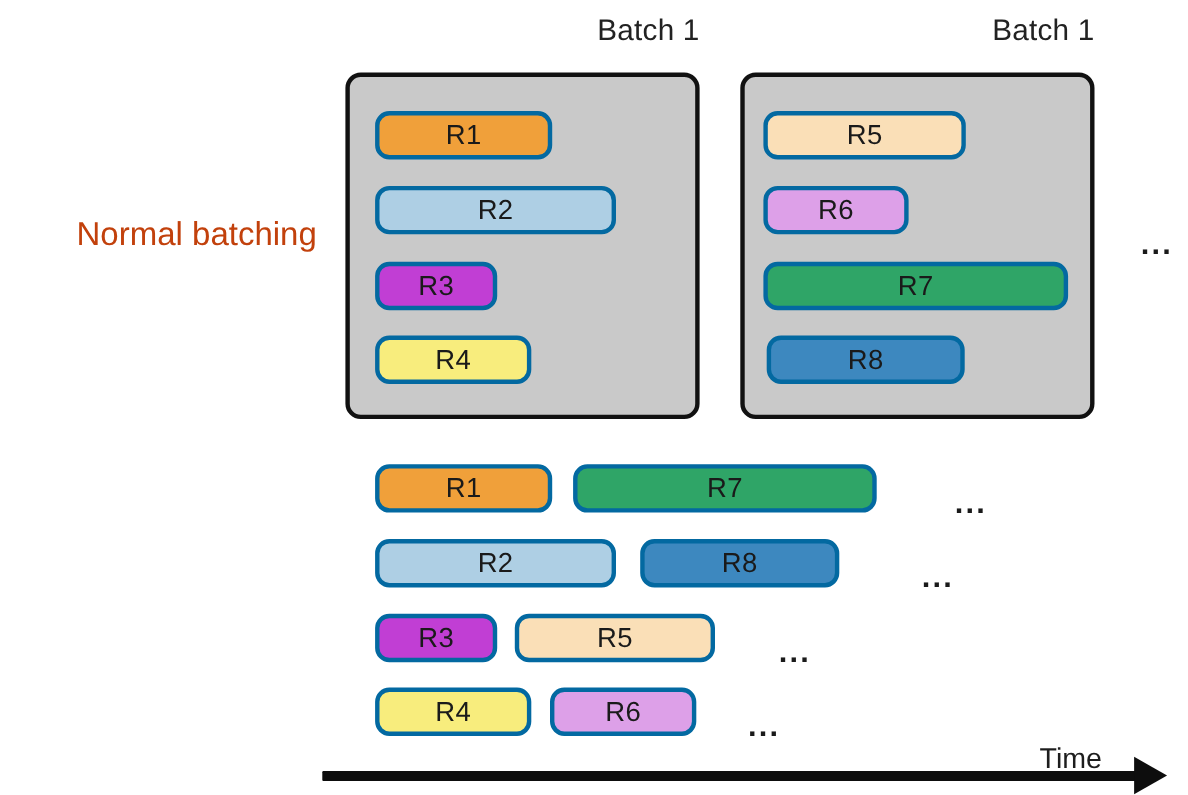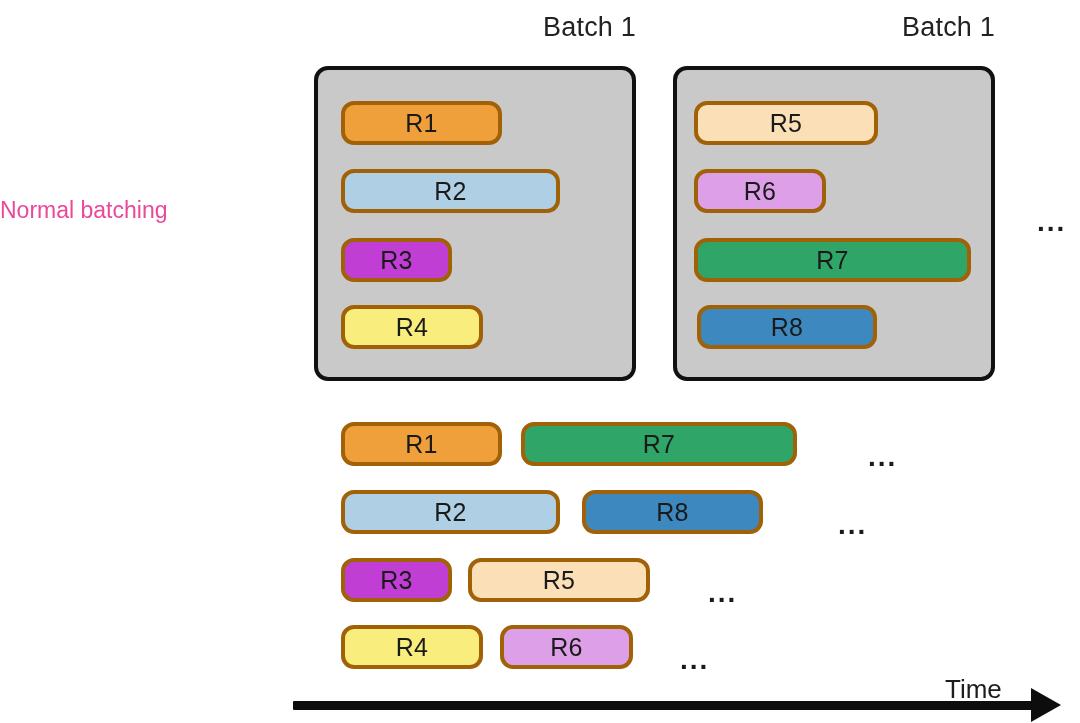--- a/index.html
+++ b/index.html
@@ -25,41 +25,41 @@
     font-size: 27px;
     font-weight: 400;
     color: #222222;
     letter-spacing: 0.2px;
     white-space: nowrap;
     text-align: right;
   }
 
   .row-label {
     position: absolute;
-    font-size: 23px;
+    font-size: 30px;
     font-weight: 400;
-    color: #ec4899;
+    color: #c2410c;
     white-space: nowrap;
-    text-align: left;
+    text-align: right;
   }
 
   
   .batch-box {
     position: absolute;
     background: #c9c9c9;
     border: 4px solid #111111;
     border-radius: 14px;
     box-sizing: border-box;
   }
 
   
   .bar {
     position: absolute;
     box-sizing: border-box;
-    border: 4px solid #a16207;
+    border: 4px solid #0369a1;
     border-radius: 13px;
     display: flex;
     align-items: center;
     justify-content: center;
     font-size: 25px;
     font-weight: 400;
     color: #1a1a1a;
     line-height: 1;
     letter-spacing: 0.3px;
   }

